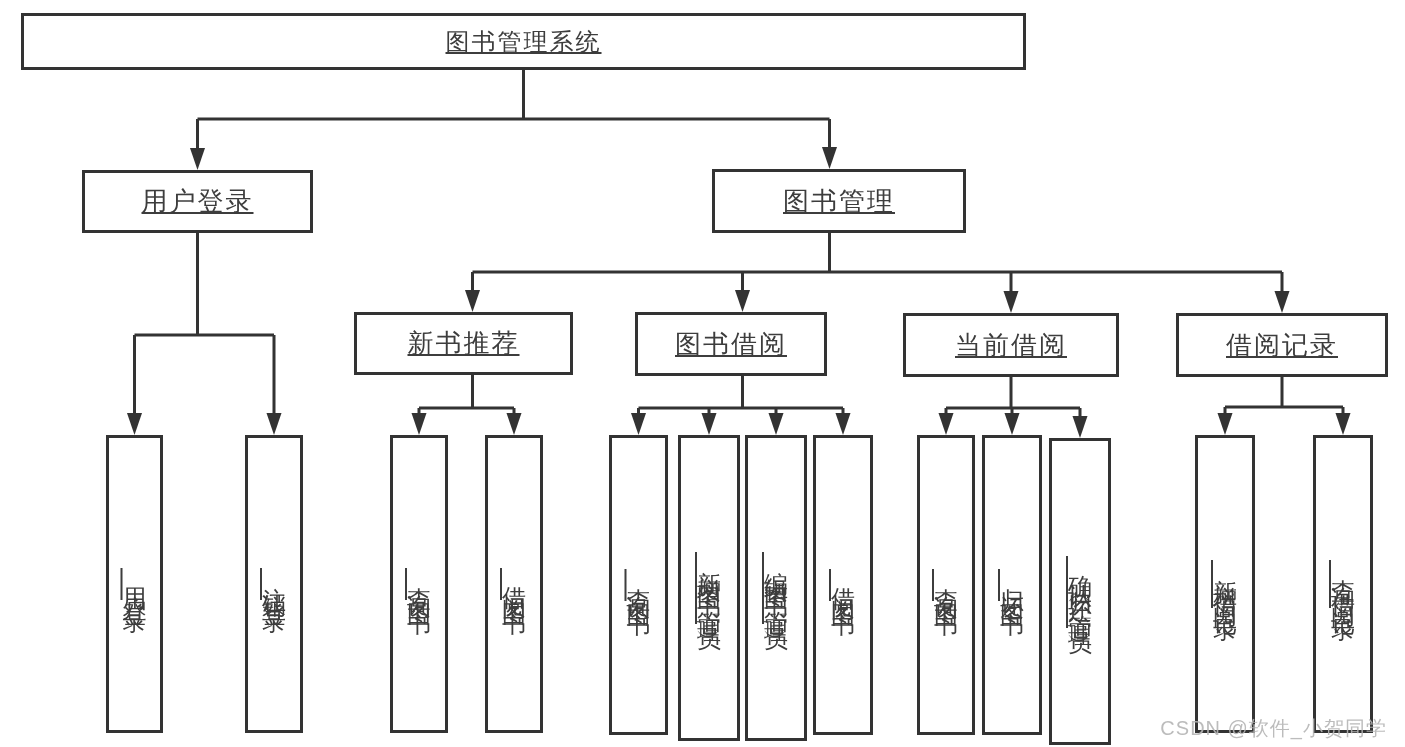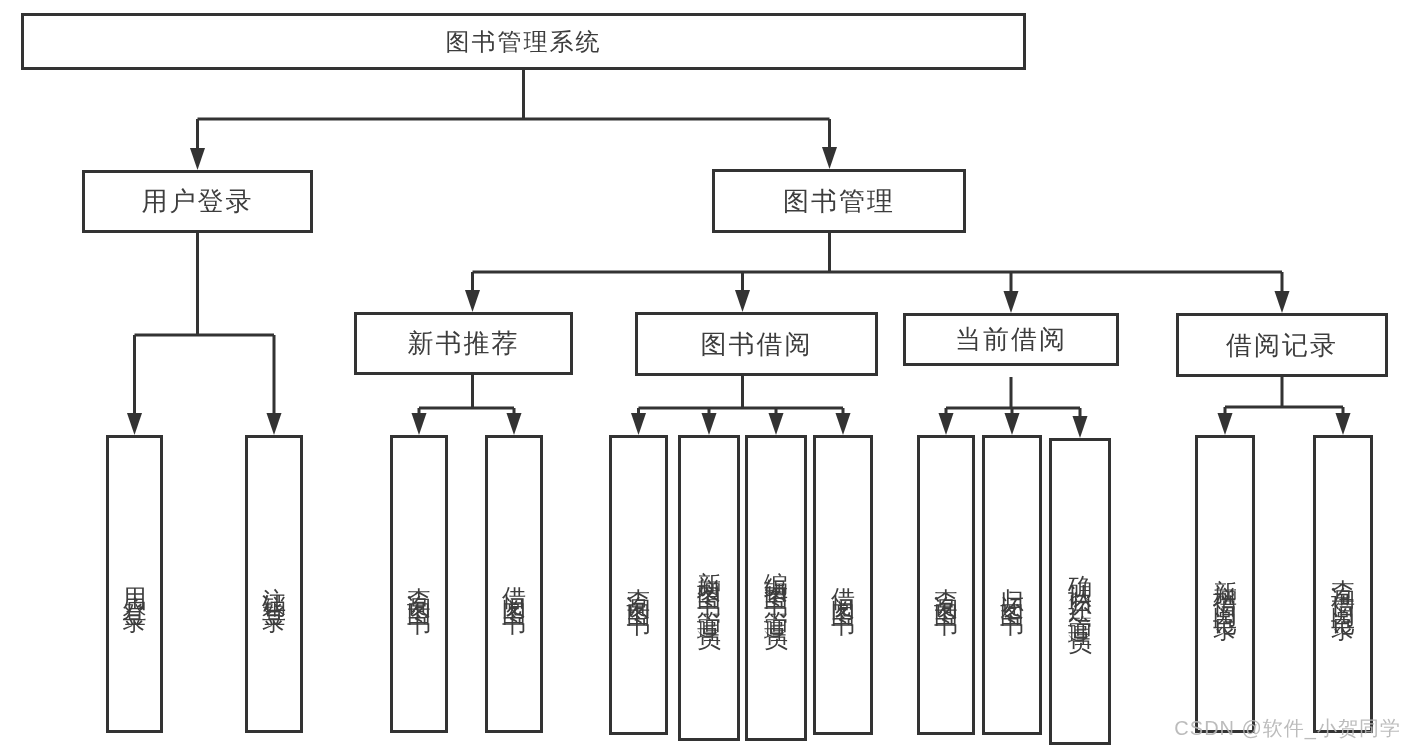--- a/index.html
+++ b/index.html
@@ -19,36 +19,37 @@
   .node {
     position: absolute;
     box-sizing: border-box;
     background: var(--box-fill, #ffffff);
     border: 3px solid var(--border, #333333);
     display: flex;
     align-items: center;
     justify-content: center;
     color: var(--text, #3d3d3d);
     z-index: 2;
+    text-decoration: underline;
   }
   .node .label { white-space: nowrap; }
   .node.h .label {
     font-size: 26px;
     letter-spacing: 2px;
   }
   .node.root .label { font-size: 24px; }
   .node.v .label {
     writing-mode: vertical-rl;
     text-orientation: mixed;
     font-size: 24px;
     letter-spacing: 8px;
   }
   .watermark {
     position: absolute;
-    right: 4px;
+    right: 18px;
     bottom: 5px;
     font-size: 20px;
     letter-spacing: 1px;
     color: var(--watermark, #b5b5b5);
     z-index: 5;
     opacity: 0.9;
   }
 </style>
 </head>
 <body>
@@ -102,24 +103,24 @@
       </div>
       <div class="node h" style="left: 82px; top: 170px; width: 231px; height: 63px;">
         <span class="label">用户登录</span>
       </div>
       <div class="node h" style="left: 712px; top: 169px; width: 254px; height: 64px;">
         <span class="label">图书管理</span>
       </div>
       <div class="node h" style="left: 354px; top: 312px; width: 219px; height: 63px;">
         <span class="label">新书推荐</span>
       </div>
-      <div class="node h" style="left: 635px; top: 312px; width: 243px; height: 64px;">
+      <div class="node h" style="left: 635px; top: 312px; width: 192px; height: 64px;">
         <span class="label">图书借阅</span>
       </div>
-      <div class="node h" style="left: 903px; top: 313px; width: 216px; height: 53px;">
+      <div class="node h" style="left: 903px; top: 313px; width: 216px; height: 64px;">
         <span class="label">当前借阅</span>
       </div>
       <div class="node h" style="left: 1176px; top: 313px; width: 212px; height: 64px;">
         <span class="label">借阅记录</span>
       </div>
       <div class="node v" style="left: 106px; top: 435px; width: 57px; height: 298px;">
         <span class="label">用户登录</span>
       </div>
       <div class="node v" style="left: 245px; top: 435px; width: 58px; height: 298px;">
         <span class="label">注销登录</span>

